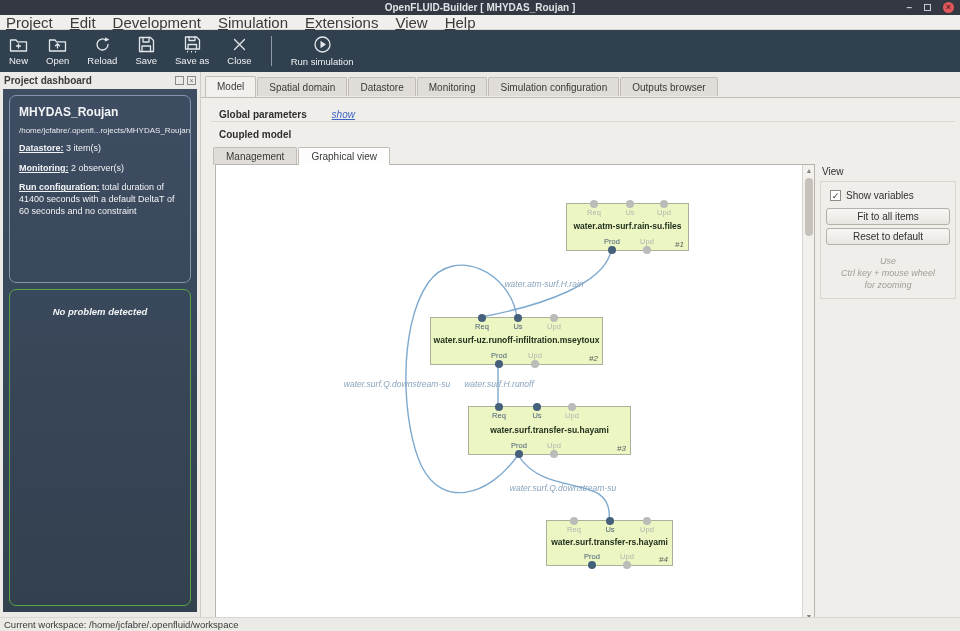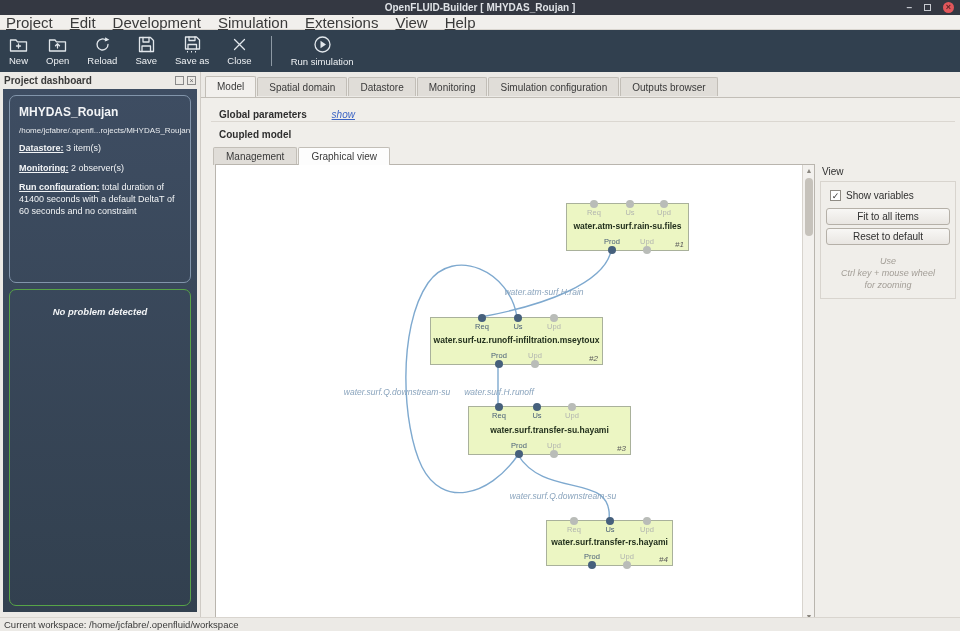--- a/index.html
+++ b/index.html
@@ -71,21 +71,21 @@
 
   .node { position:absolute; background:#ecf6c3; border:1px solid #a9b19b; }
   .node-title { position:absolute; left:0; right:0; top:50%; transform:translateY(-58%); text-align:center; font-size:8.5px; font-weight:bold; color:#22301d; white-space:nowrap; }
   .slot-dot { position:absolute; width:8px; height:8px; border-radius:50%; }
   .slot-dot.active { background:#46607c; }
   .slot-dot.inactive { background:#b9bcb8; }
   .slot-label { position:absolute; font-size:7.5px; transform:translateX(-50%); white-space:nowrap; }
   .slot-label.active { color:#4a6078; }
   .slot-label.inactive { color:#b2b5b0; }
   .node-id { position:absolute; right:4px; bottom:1px; font-size:8px; font-style:italic; color:#5a5a5a; }
-  .edge-label { position:absolute; transform:translate(-50%,-50%); font-size:8.5px; font-style:italic; color:#8aa4bd; white-space:nowrap; background:transparent;margin-top:8px; }
+  .edge-label { position:absolute; transform:translate(-50%,-50%); font-size:8.5px; font-style:italic; color:#8aa4bd; white-space:nowrap; background:transparent; }
 
   
   #side-panel { position:absolute; right:4px; top:66px; width:136px; }
   .group-label { font-size:10px; color:#2f2f2f; margin:2px 0 4px 2px; }
   .group-box { border:1px solid #d8d4ce; background:#f0eeea; padding:7px 5px; }
   .chk-row { display:flex; align-items:center; gap:5px; margin:1px 0 7px 4px; }
   #chk-box { width:11px; height:11px; background:#fff; border:1px solid #8f8b84; font-size:9px; line-height:10px; text-align:center; color:#333; }
   #chk-label { font-size:10px; color:#2f2f2f; }
   .btn { display:flex; align-items:center; justify-content:center; gap:4px; width:100%; height:17px; margin-bottom:3px; background:linear-gradient(#f8f7f5,#e9e6e2); border:1px solid #b5b0a8; border-radius:3px; font-size:10px; color:#2f2f2f; }
   .hint { font-size:9px; font-style:italic; color:#a39e97; text-align:center; white-space:pre-line; margin-top:10px; line-height:1.35; }

